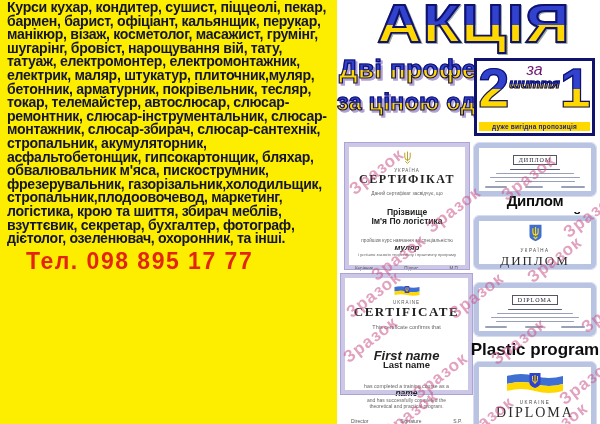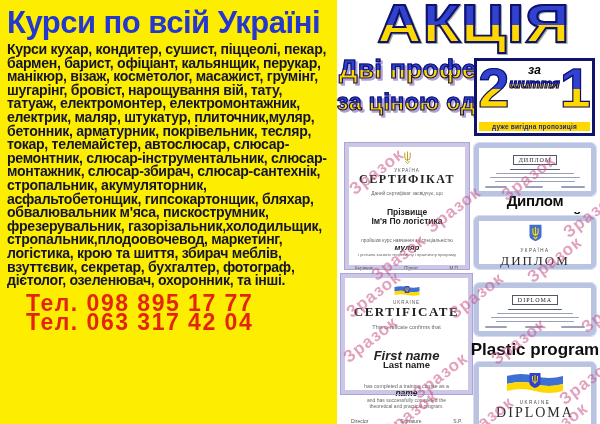--- a/index.html
+++ b/index.html
@@ -29,21 +29,21 @@
   .promo-line1{position:absolute;top:54px;left:2px;font-size:26px;font-weight:900;
                letter-spacing:0.5px;filter:drop-shadow(2px 2px 0 rgba(110,80,190,.55));}
   .promo-line2{position:absolute;top:89px;left:0px;font-size:23px;font-weight:900;
                letter-spacing:0.5px;filter:drop-shadow(2px 2px 0 rgba(110,80,190,.55));}
 
   .badge{position:absolute;top:58px;left:137px;width:121px;height:78px;
          border:3px solid #10126b;background:#fff;box-sizing:border-box;}
   .badge-row{display:flex;justify-content:center;align-items:flex-start;height:56px;}
   .badge-big{font-size:56px;line-height:54px;font-weight:900;}
   .badge-mid{display:flex;flex-direction:column;align-items:center;margin:3px 0 0;}
-  .badge-za{color:#000000;font-weight:700;font-size:12px;font-style:italic;line-height:12px;}
+  .badge-za{color:#701a75;font-weight:400;font-size:16px;font-style:italic;line-height:12px;}
   .badge-cinoyu{font-size:13px;font-weight:900;font-style:italic;line-height:15px;}
   .badge-foot{position:absolute;left:2px;right:2px;bottom:2px;background:#ffd800;
               color:#1a1f8f;font-size:6.5px;font-weight:800;text-align:center;
               line-height:9px;letter-spacing:0.2px;}
 
   
   .cert{position:absolute;background:#fff;border:4px solid #cdc7e7;outline:1px solid #aca4d6;
         box-sizing:border-box;text-align:center;color:#333;}
   .cert-ua{left:8px;top:143px;width:124px;height:126px;}
   .cert-en{left:4px;top:274px;width:131px;height:120px;}
@@ -74,25 +74,23 @@
   .wm-layer{position:absolute;inset:0;pointer-events:none;}
   .wm{position:absolute;font-size:17px;font-weight:700;letter-spacing:1px;
       color:rgba(203,84,136,0.55);transform:rotate(-38deg);white-space:nowrap;}
 </style>
 </head>
 <body>
 
 <div id="flyer">
 
   <div class="left-panel">
-    <div class="main-title">Курси по всій Україні</div>
     <div class="courses">Курси кухар, кондитер, сушист, піццеолі, пекар, бармен, барист, офіціант, кальянщик, перукар, манікюр, візаж, косметолог, масажист, грумінг, шугарінг, бровіст, нарощування вій, тату, татуаж, електромонтер, електромонтажник, електрик, маляр, штукатур, плиточник,муляр, бетонник, арматурник, покрівельник, тесляр, токар, телемайстер, автослюсар, слюсар-ремонтник, слюсар-інструментальник, слюсар-монтажник, слюсар-збирач, слюсар-сантехнік, стропальник, акумуляторник, асфальтобетонщик, гипсокартонщик, бляхар, обвалювальник м'яса, пискострумник, фрезерувальник, газорізальник,холодильщик, стропальник,плодоовочевод, маркетинг, логістика, крою та шиття, збирач меблів, взуттєвик, секретар, бухгалтер, фотограф, дієтолог, озеленювач, охоронник, та інші.</div>
     <div class="phones">
       <div class="phone">Тел. 098 895 17 77</div>
-      <div class="phone">Тел. 063 317 42 04</div>
     </div>
   </div>
 
   <div class="right-panel">
 
     <div class="akciya flag-text">АКЦІЯ</div>
     <div class="promo-line1 flag-text">Дві професії</div>
     <div class="promo-line2 flag-text">за ціною однієї!</div>
 
     <div class="badge">

